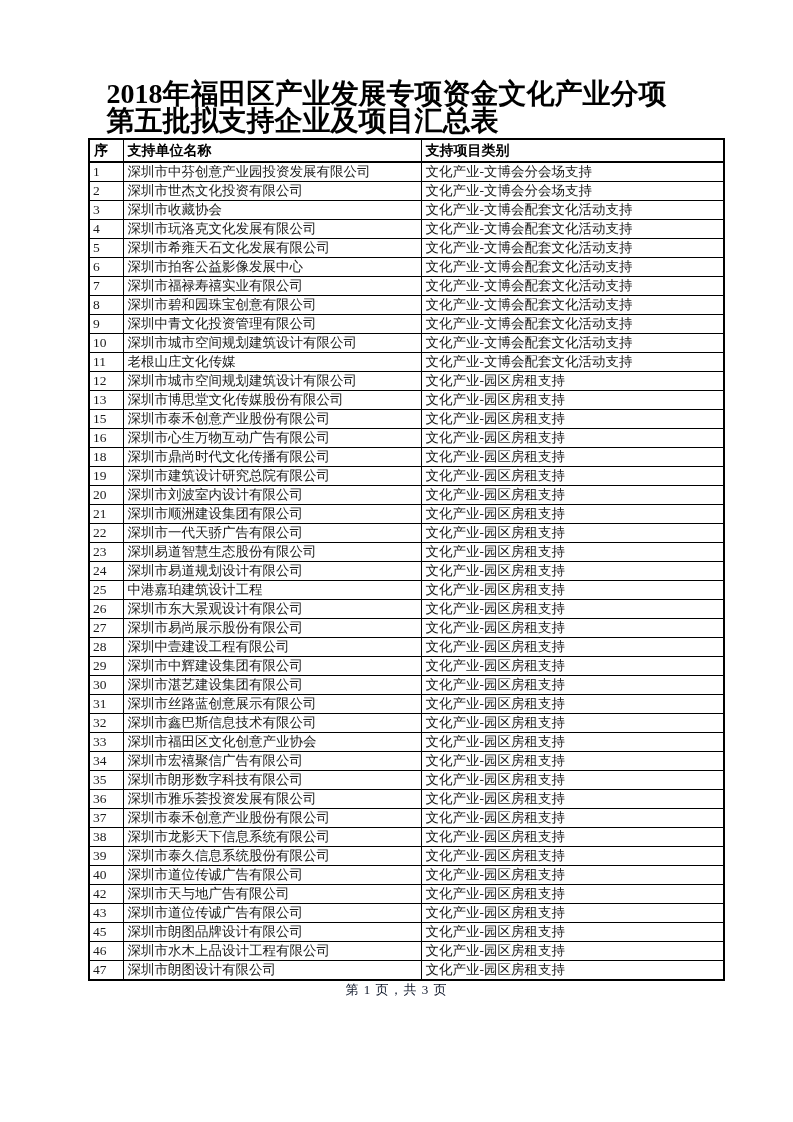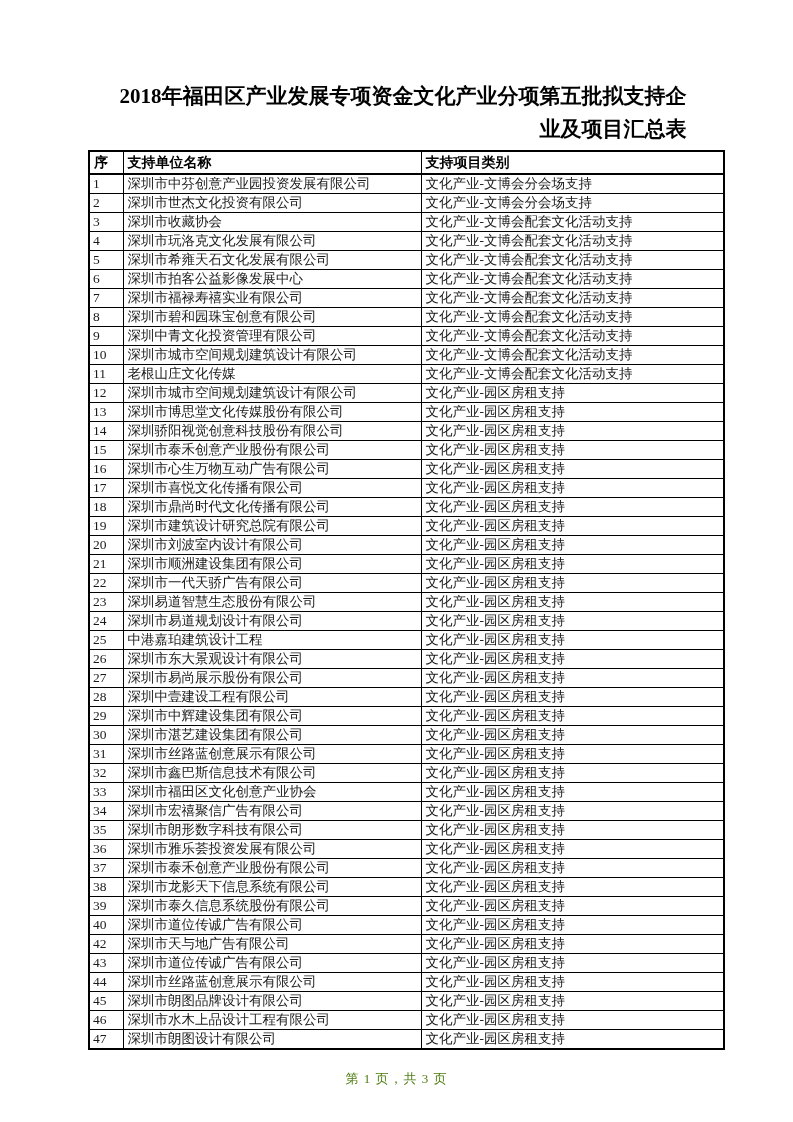--- a/index.html
+++ b/index.html
@@ -13,24 +13,24 @@
     overflow: hidden;
   }
   .page {
     width: 793px;
     height: 1122px;
     padding-top: 80px;
   }
   .doc-title {
     width: 580px;
     margin: 0 auto;
-    text-align: right;
-    font-size: 21px;
+    text-align: left;
+    font-size: 28px;
     font-weight: bold;
-    line-height: 33px;
+    line-height: 27px;
     color: #000000;
   }
   .doc-table {
     margin: 4px 0 0 88px;
     width: 635px;
     border-collapse: collapse;
     table-layout: fixed;
     border: 2px solid #000000;
   }
   .doc-table col.col-seq  { width: 34px; }
@@ -54,25 +54,24 @@
     line-height: 18px;
     font-size: 13.5px;
     text-align: left;
     padding: 0 4px;
     white-space: nowrap;
     overflow: hidden;
     color: #1a1a1a;
   }
   .doc-table td.seq { padding-left: 3px; }
   .page-footer {
-    margin-top: 20px;
     text-align: center;
     font-size: 13px;
     letter-spacing: 1px;
-    color: #4d7c0f;
+    color: #0f172a;
   }
 </style>
 </head>
 <body>
 
 <div class="page">
 
   <div class="doc-title">2018年福田区产业发展专项资金文化产业分项第五批拟支持企业及项目汇总表</div>
 
   <table class="doc-table">
@@ -160,43 +159,33 @@
       <td class="name">深圳市城市空间规划建筑设计有限公司</td>
       <td class="cat">文化产业-园区房租支持</td>
     </tr>
 
     <tr>
       <td class="seq">13</td>
       <td class="name">深圳市博思堂文化传媒股份有限公司</td>
       <td class="cat">文化产业-园区房租支持</td>
     </tr>
 
-    <tr>
-      <td class="seq">14</td>
-      <td class="name">深圳骄阳视觉创意科技股份有限公司</td>
-      <td class="cat">文化产业-园区房租支持</td>
-    </tr>
 
     <tr>
       <td class="seq">15</td>
       <td class="name">深圳市泰禾创意产业股份有限公司</td>
       <td class="cat">文化产业-园区房租支持</td>
     </tr>
 
     <tr>
       <td class="seq">16</td>
       <td class="name">深圳市心生万物互动广告有限公司</td>
       <td class="cat">文化产业-园区房租支持</td>
     </tr>
 
-    <tr>
-      <td class="seq">17</td>
-      <td class="name">深圳市喜悦文化传播有限公司</td>
-      <td class="cat">文化产业-园区房租支持</td>
-    </tr>
 
     <tr>
       <td class="seq">18</td>
       <td class="name">深圳市鼎尚时代文化传播有限公司</td>
       <td class="cat">文化产业-园区房租支持</td>
     </tr>
 
     <tr>
       <td class="seq">19</td>
       <td class="name">深圳市建筑设计研究总院有限公司</td>
@@ -335,25 +324,20 @@
       <td class="name">深圳市天与地广告有限公司</td>
       <td class="cat">文化产业-园区房租支持</td>
     </tr>
 
     <tr>
       <td class="seq">43</td>
       <td class="name">深圳市道位传诚广告有限公司</td>
       <td class="cat">文化产业-园区房租支持</td>
     </tr>
 
-    <tr>
-      <td class="seq">44</td>
-      <td class="name">深圳市丝路蓝创意展示有限公司</td>
-      <td class="cat">文化产业-园区房租支持</td>
-    </tr>
 
     <tr>
       <td class="seq">45</td>
       <td class="name">深圳市朗图品牌设计有限公司</td>
       <td class="cat">文化产业-园区房租支持</td>
     </tr>
 
     <tr>
       <td class="seq">46</td>
       <td class="name">深圳市水木上品设计工程有限公司</td>

